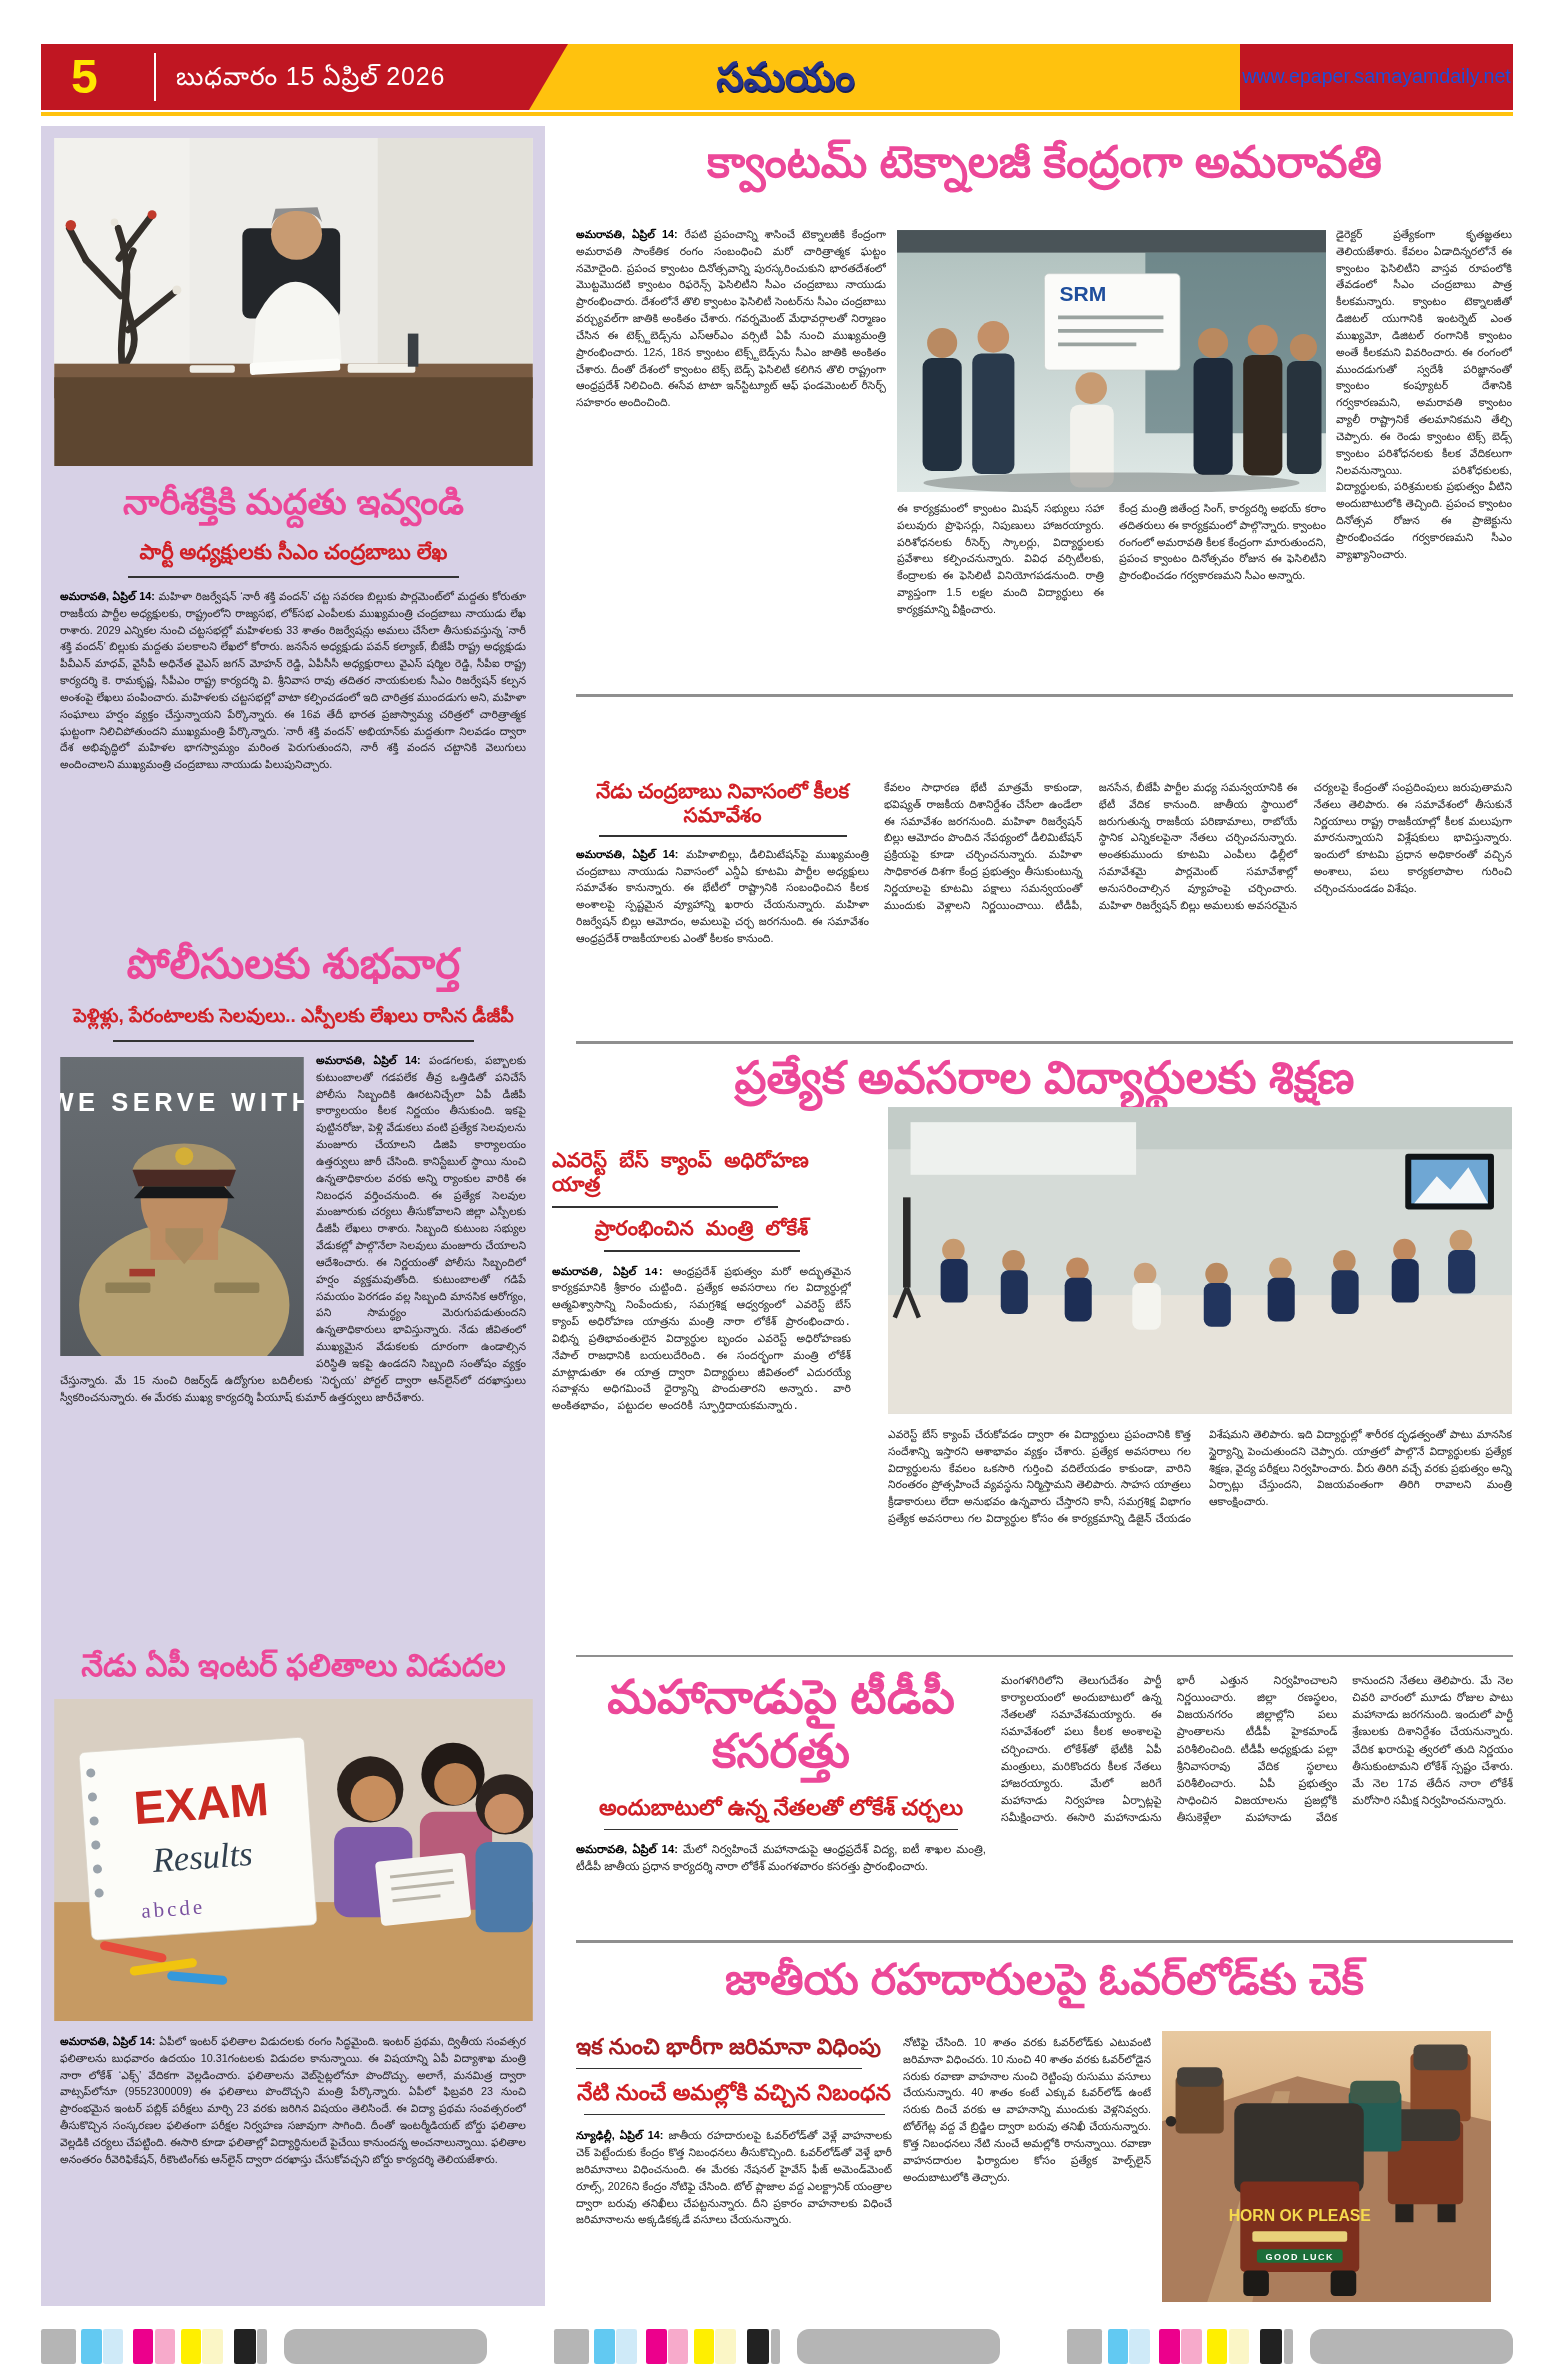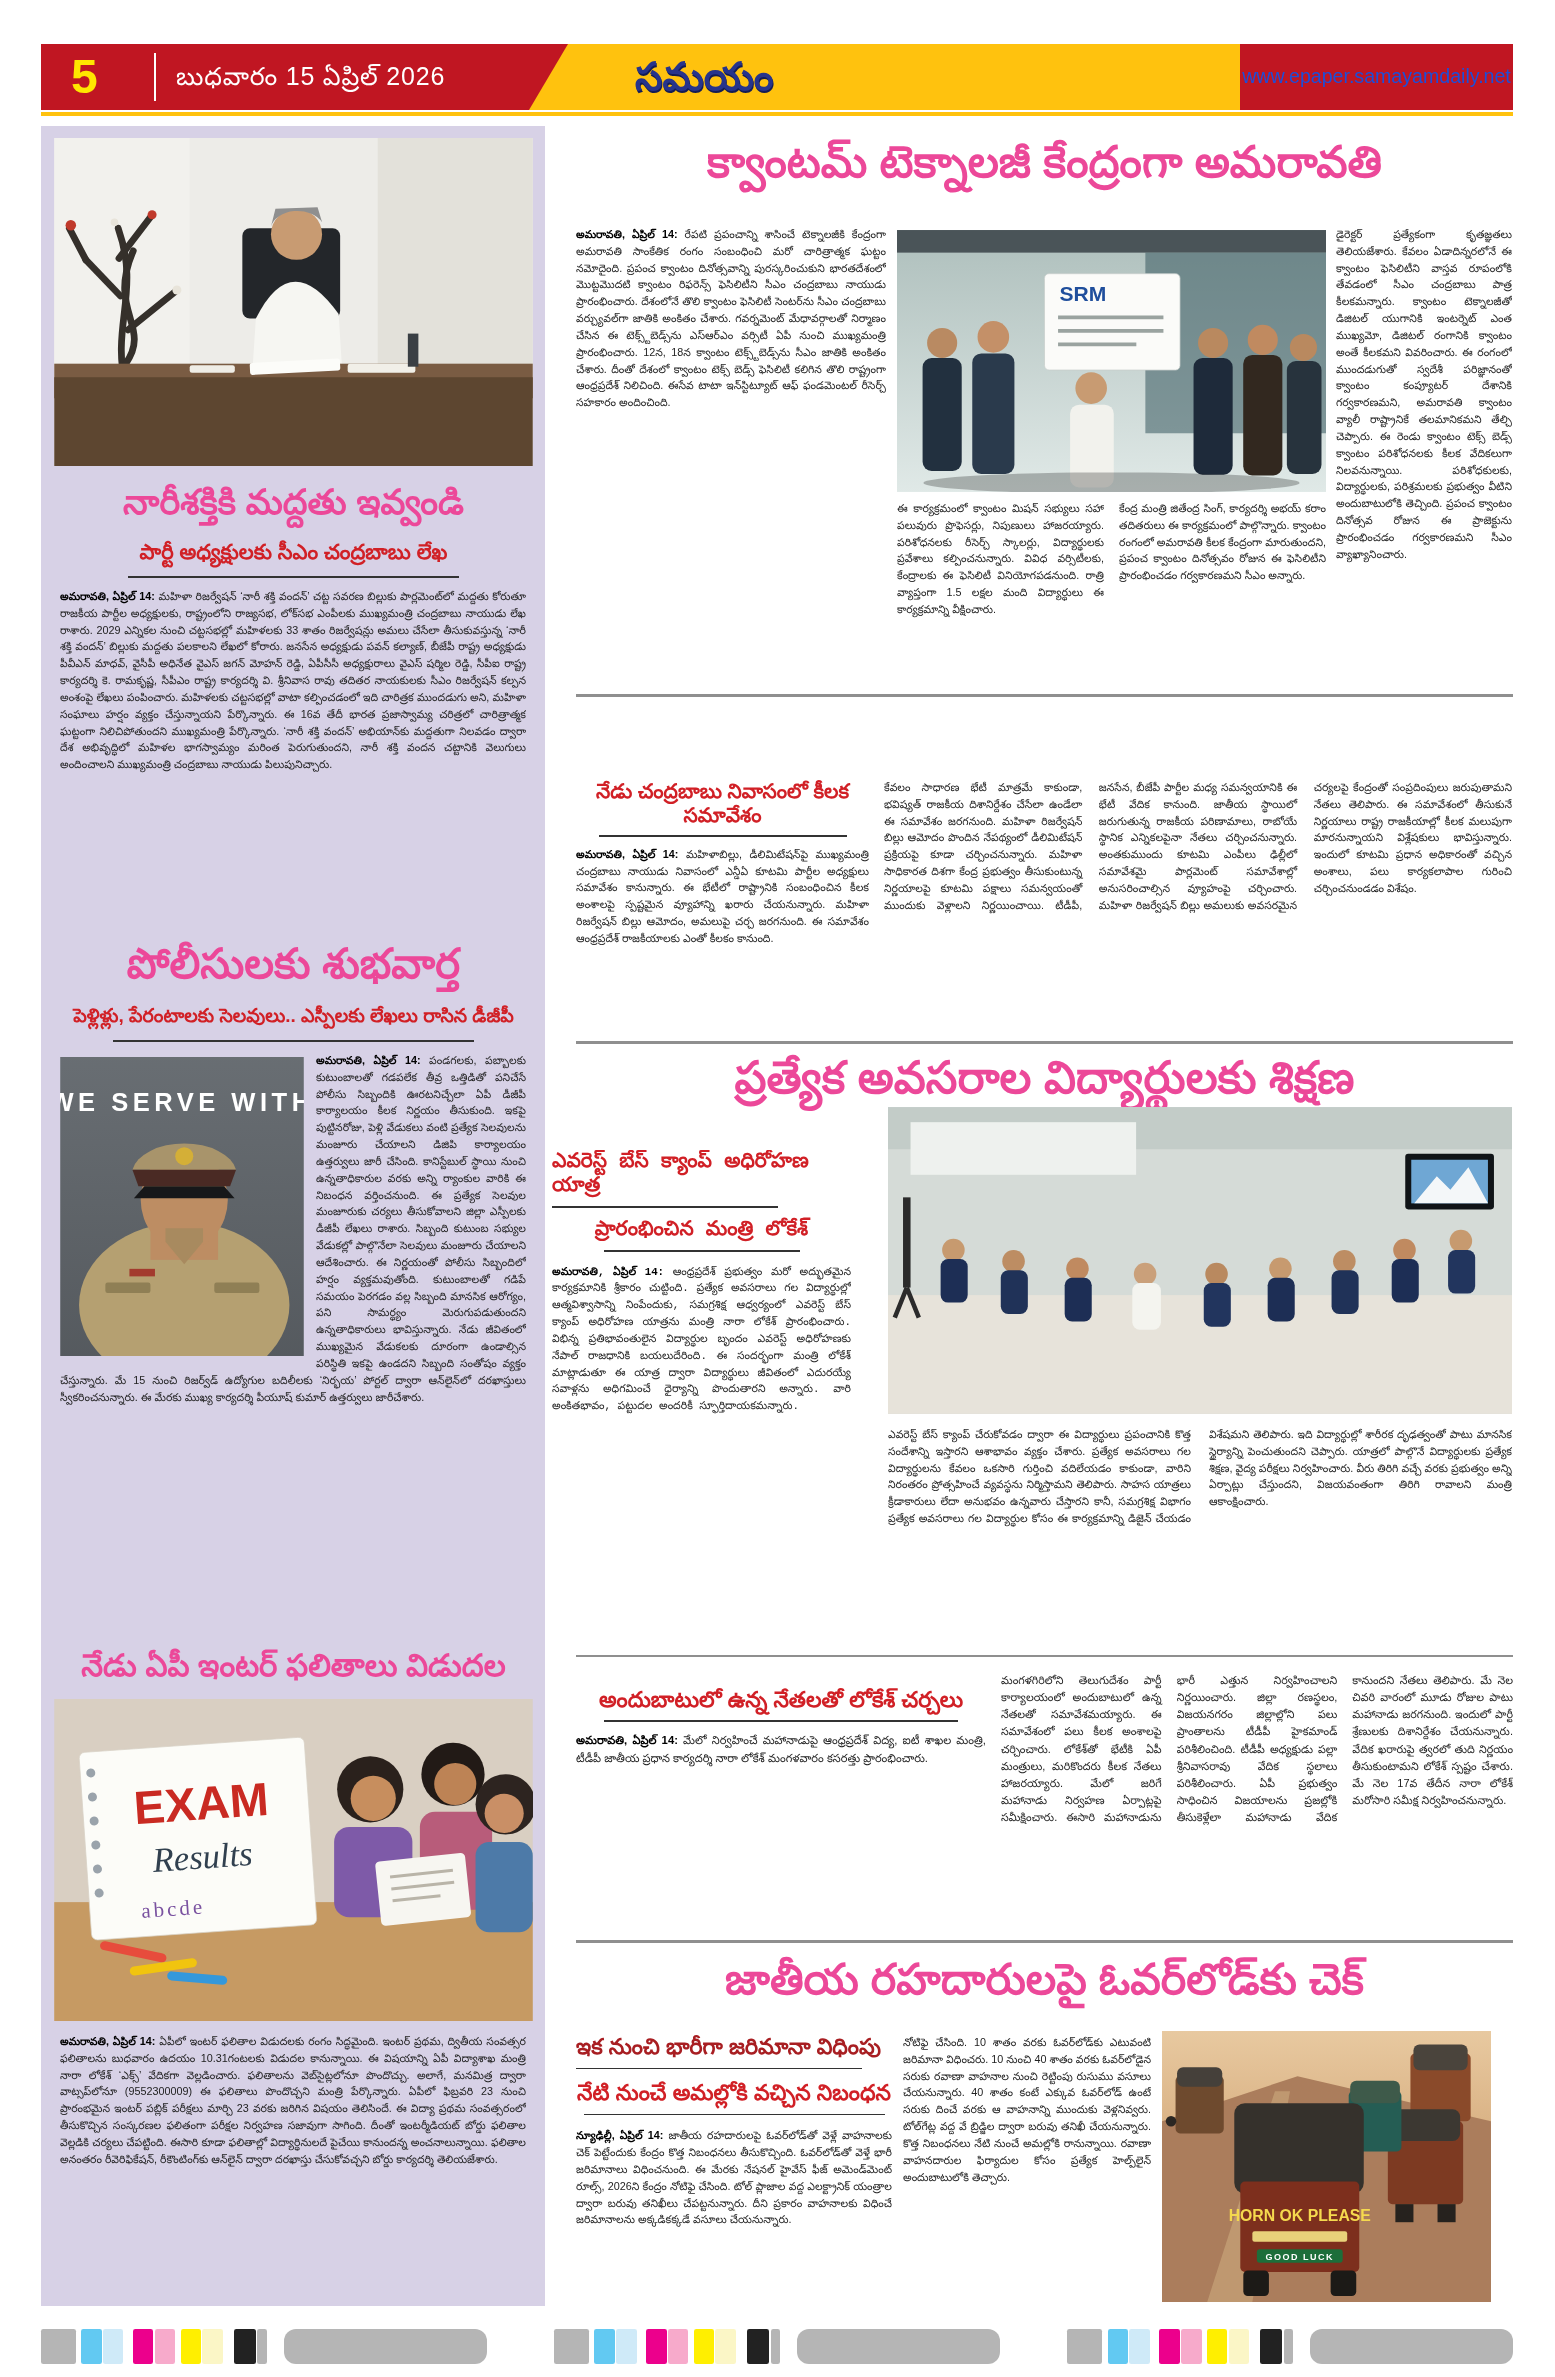--- a/index.html
+++ b/index.html
@@ -7,21 +7,21 @@
         font-family:"Liberation Sans",sans-serif;color:#1a1a1a;}
   .abs{position:absolute;}
   
   .band{position:absolute;left:41px;top:44px;width:1472px;height:66px;background:#ffc20e;}
   .band-red-left{position:absolute;left:0;top:0;width:527px;height:66px;background:#c01622;
                  clip-path:polygon(0 0,100% 0,calc(100% - 39px) 100%,0 100%);}
   .band-red-right{position:absolute;left:1199px;top:0;width:273px;height:66px;background:#c01622;}
   .pageno{position:absolute;left:30px;top:4.5px;font-size:48px;font-weight:800;color:#ffe600;}
   .band-sep{position:absolute;left:113px;top:9px;width:2.3px;height:48px;background:#ffffff;}
   .band-date{position:absolute;left:135px;top:18px;font-size:25px;font-weight:400;color:#ffffff;letter-spacing:0.8px;}
-  .masthead{position:absolute;left:594px;top:10.5px;width:301px;text-align:left;font-size:39px;font-weight:800;
+  .masthead{position:absolute;left:594px;top:10.5px;width:301px;text-align:center;font-size:39px;font-weight:800;
             color:#27348b;text-shadow:0.8px 1.5px 0 #141c54;}
   .band-url{position:absolute;left:1199px;top:21px;width:273px;text-align:center;font-size:19.6px;color:#1d4ed8;}
   .band-underline{position:absolute;left:41px;top:112px;width:1472px;height:3.8px;background:#ffc20e;}
   
   .h-xl{font-weight:800;color:#ec4899;text-align:center;line-height:1.12;}
   .sub-red{font-weight:700;color:#d12026;text-align:center;line-height:1.2;}
   .rule{height:1.5px;background:#333;margin:7.5px auto 0 auto;}
   .rule-gray{position:absolute;background:#8f8f8f;}
   .body-t{font-size:10.8px;line-height:1.56;text-align:justify;color:#222;overflow:hidden;}
   .body-t b{color:#000;}
@@ -288,20 +288,21 @@
     <path d="M25 240 l-16 40 M25 240 l16 40" stroke="#2b2b2b" stroke-width="6"></path>
   </svg>
 
   <div class="colbox body-t" style="left:888px;top:1426px;width:624px;height:220px;column-count:2;column-gap:18px;">
     <span>ఎవరెస్ట్ బేస్ క్యాంప్ చేరుకోవడం ద్వారా ఈ విద్యార్థులు ప్రపంచానికి కొత్త సందేశాన్ని ఇస్తారని ఆశాభావం వ్యక్తం చేశారు. ప్రత్యేక అవసరాలు గల విద్యార్థులను కేవలం ఒకసారి గుర్తించి వదిలేయడం కాకుండా, వారిని నిరంతరం ప్రోత్సహించే వ్యవస్థను నిర్మిస్తామని తెలిపారు. సాహస యాత్రలు క్రీడాకారులు లేదా అనుభవం ఉన్నవారు చేస్తారని కానీ, సమగ్రశిక్ష విభాగం ప్రత్యేక అవసరాలు గల విద్యార్థుల కోసం ఈ కార్యక్రమాన్ని డిజైన్ చేయడం విశేషమని తెలిపారు. ఇది విద్యార్థుల్లో శారీరక దృఢత్వంతో పాటు మానసిక స్థైర్యాన్ని పెంచుతుందని చెప్పారు. యాత్రలో పాల్గొనే విద్యార్థులకు ప్రత్యేక శిక్షణ, వైద్య పరీక్షలు నిర్వహించారు. వీరు తిరిగి వచ్చే వరకు ప్రభుత్వం అన్ని ఏర్పాట్లు చేస్తుందని, విజయవంతంగా తిరిగి రావాలని మంత్రి ఆకాంక్షించారు.</span>
   </div>
 
   <div class="rule-gray" style="left:576px;top:1655px;width:937px;height:2.3px;"></div>
 
   <div class="colbox" style="left:576px;top:1670px;width:410px;height:268px;">
+    <div class="h-xl" style="font-size:47px;line-height:1.15;">మహానాడుపై టీడీపీ కసరత్తు</div>
     <div class="sub-red" style="font-size:22px;margin-top:16.6px;">అందుబాటులో ఉన్న నేతలతో లోకేశ్ చర్చలు</div>
     <div class="rule" style="width:354px;"></div>
     <p class="body-t" style="margin:10.5px 0 0 0;font-size:11.3px;">
       <b>అమరావతి, ఏప్రిల్ 14:</b>
       <span>మేలో నిర్వహించే మహానాడుపై ఆంధ్రప్రదేశ్ విద్య, ఐటీ శాఖల మంత్రి, టీడీపీ జాతీయ ప్రధాన కార్యదర్శి నారా లోకేశ్ మంగళవారం కసరత్తు ప్రారంభించారు.</span>
     </p>
   </div>
   <div class="colbox body-t" style="left:1001px;top:1672px;width:512px;height:262px;column-count:3;column-gap:15px;font-size:11px;">
     <span>మంగళగిరిలోని తెలుగుదేశం పార్టీ కార్యాలయంలో అందుబాటులో ఉన్న నేతలతో సమావేశమయ్యారు. ఈ సమావేశంలో పలు కీలక అంశాలపై చర్చించారు. లోకేశ్‌తో భేటీకి ఏపీ మంత్రులు, మరికొందరు కీలక నేతలు హాజరయ్యారు. మేలో జరిగే మహానాడు నిర్వహణ ఏర్పాట్లపై సమీక్షించారు. ఈసారి మహానాడును భారీ ఎత్తున నిర్వహించాలని నిర్ణయించారు. జిల్లా రణస్థలం, విజయనగరం జిల్లాల్లోని పలు ప్రాంతాలను టీడీపీ హైకమాండ్ పరిశీలించింది. టీడీపీ అధ్యక్షుడు పల్లా శ్రీనివాసరావు వేదిక స్థలాలు పరిశీలించారు. ఏపీ ప్రభుత్వం సాధించిన విజయాలను ప్రజల్లోకి తీసుకెళ్లేలా మహానాడు వేదిక కానుందని నేతలు తెలిపారు. మే నెల చివరి వారంలో మూడు రోజుల పాటు మహానాడు జరగనుంది. ఇందులో పార్టీ శ్రేణులకు దిశానిర్దేశం చేయనున్నారు. వేదిక ఖరారుపై త్వరలో తుది నిర్ణయం తీసుకుంటామని లోకేశ్ స్పష్టం చేశారు. మే నెల 17వ తేదీన నారా లోకేశ్ మరోసారి సమీక్ష నిర్వహించనున్నారు.</span>
   </div>

